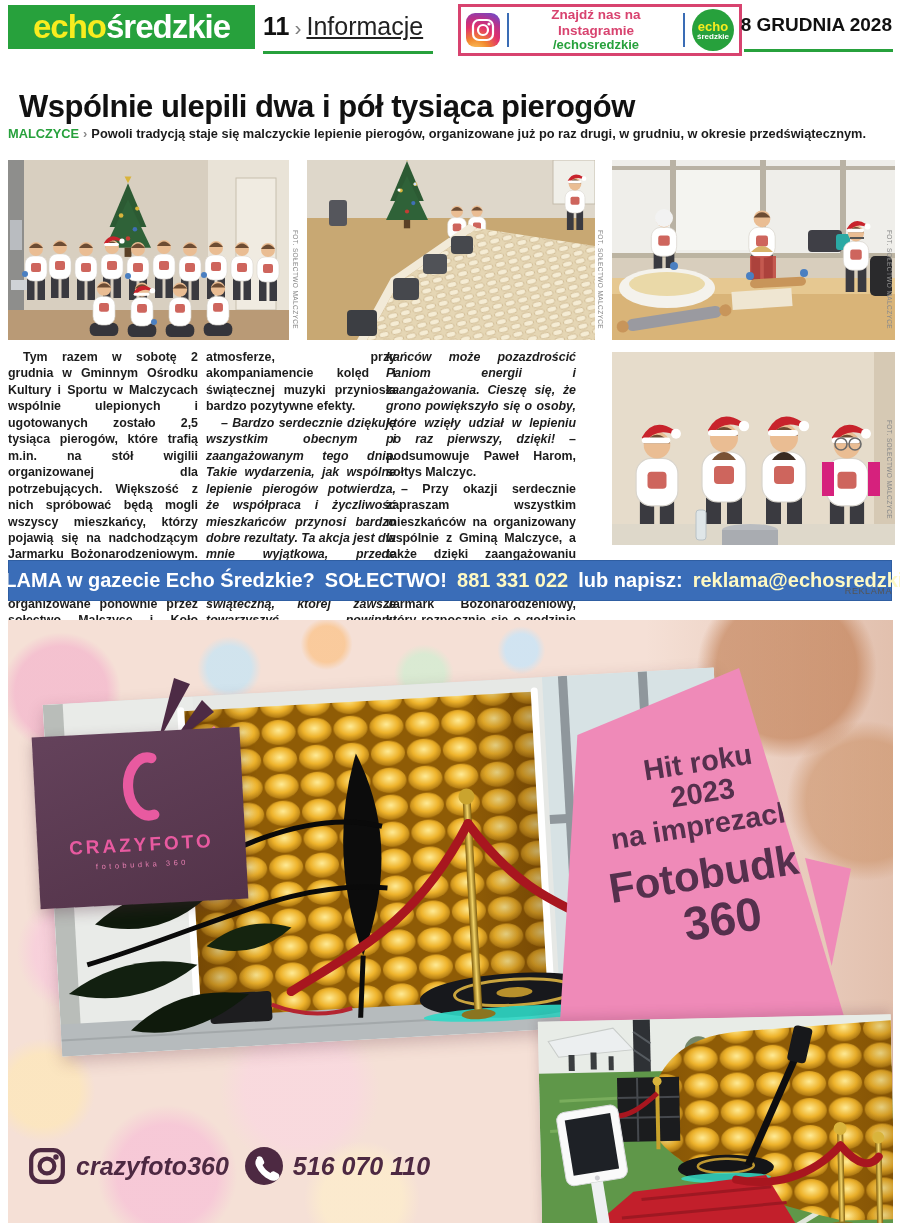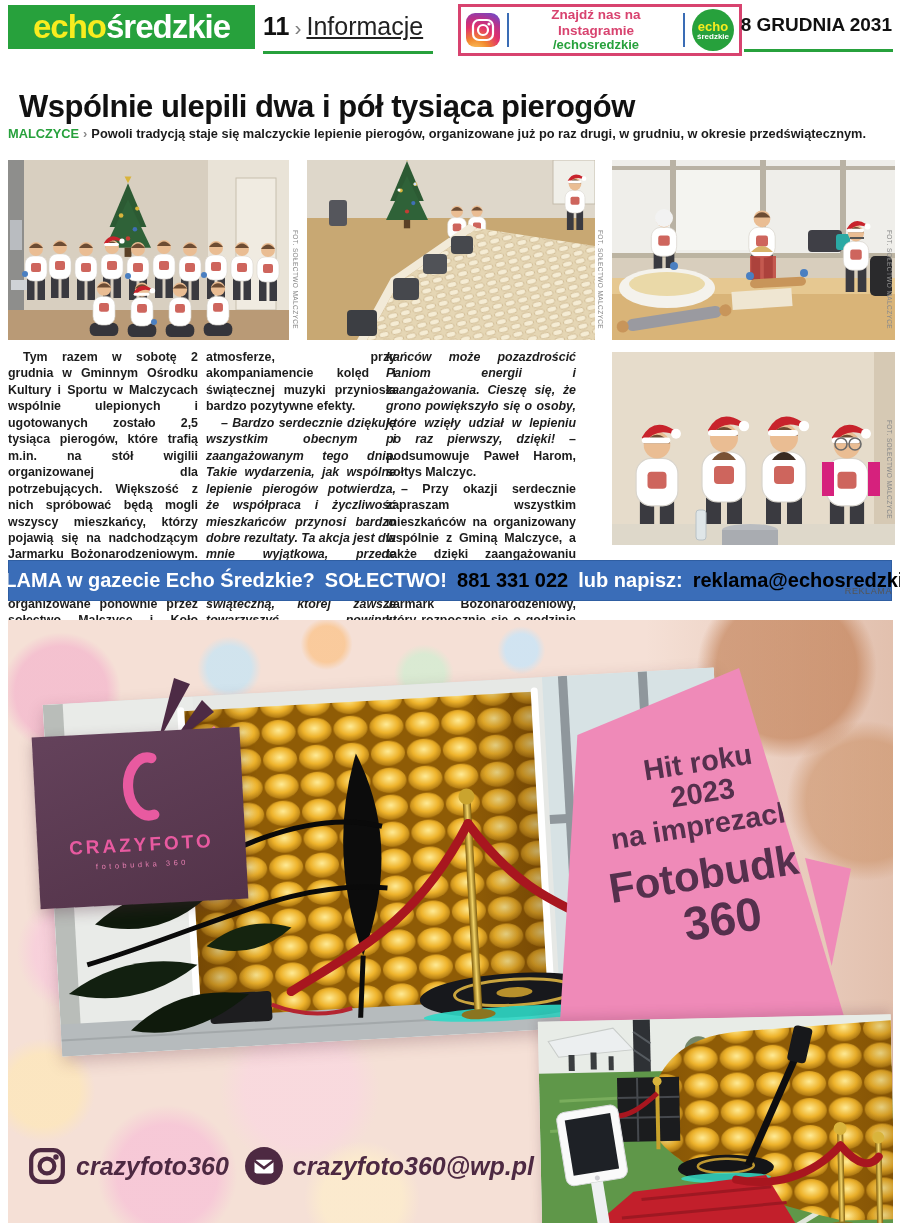--- a/index.html
+++ b/index.html
@@ -54,21 +54,21 @@
   .col p{margin:0;font-weight:bold;}
   .col p.ind{text-indent:15px;}
   .ital{font-style:italic;}
   .colA{left:8px;} .colB{left:206px;} .colC{left:386px;}
   .sig{text-align:right;font-weight:bold;margin-top:1px;}
 
   
   .banner{position:absolute;left:8px;top:560px;width:884px;height:41px;background:#3a6db8;
           border:1px solid #2f5ea2;box-sizing:border-box;display:flex;align-items:center;justify-content:center;
           font-weight:bold;font-size:20px;white-space:nowrap;}
-  .banner .w{color:#ffffff;} .banner .y{color:#000000;}
+  .banner .w{color:#ffffff;} .banner .y{color:#fef9c3;}
   .banner span{margin:0 5px;}
   .reklama-label{position:absolute;right:8px;top:586px;font-size:9px;color:#555;letter-spacing:0.6px;}
 
   
   .ad{position:absolute;left:8px;top:620px;width:885px;height:603px;overflow:hidden;
       background-color:#f5e0d6;
       background-image:
         radial-gradient(circle at 88% 8%, rgba(186,112,64,0.55) 0 70px, rgba(186,112,64,0) 90px),
         radial-gradient(circle at 97% 30%, rgba(196,130,80,0.45) 0 60px, rgba(196,130,80,0) 80px),
         radial-gradient(circle at 6% 12%, rgba(244,186,206,0.8) 0 46px, rgba(244,186,206,0) 60px),
@@ -192,21 +192,21 @@
     <div class="ig-text">
       <div class="t1">Znajdź nas na Instagramie</div>
       <div class="t2">/echosredzkie</div>
     </div>
     <div class="ig-div"></div>
     <div class="echo-circle">
       <span class="e1">echo</span>
       <span class="e2">średzkie</span>
     </div>
   </div>
-  <div class="date-box">8 GRUDNIA 2031</div>
+  <div class="date-box">8 GRUDNIA 2028</div>
   <div class="rule-green r2"></div>
 
   <h1 class="title">Wspólnie ulepili dwa i pół tysiąca pierogów</h1>
   <div class="lead">
     <span class="tag">MALCZYCE</span><span class="gsep">›</span><span>Powoli tradycją staje się malczyckie lepienie pierogów, organizowane już po raz drugi, w grudniu, w okresie przedświątecznym.</span>
   </div>
 
   <div class="photo ph1">
     <svg viewBox="0 0 281 180" width="281" height="180">
       <rect width="281" height="180" fill="#d8cfc0"></rect>
@@ -509,21 +509,20 @@
         <svg class="cicon" viewBox="0 0 36 36">
           <rect x="3" y="3" width="30" height="30" rx="9" fill="none" stroke="#4d2942" stroke-width="4"></rect>
           <circle cx="18" cy="18" r="7" fill="none" stroke="#4d2942" stroke-width="4"></circle>
           <circle cx="26.5" cy="9.5" r="2.6" fill="#4d2942"></circle>
         </svg>
         <span>crazyfoto360</span>
       </div>
       <div class="grp">
         <svg class="cicon" viewBox="0 0 36 36">
           <circle cx="18" cy="18" r="18" fill="#4d2942"></circle>
-          <rect x="9" y="12" width="18" height="13" rx="2" fill="#ffffff"></rect>
-          <path d="M9,13 L18,20 L27,13" stroke="#4d2942" stroke-width="2.4" fill="none"></path>
+          <path d="M11,10 c2,-2 4.5,-1.5 5.5,0.5 l1.5,3 c0.8,1.6 -0.2,2.6 -1.4,3.6 c1.6,3.2 4.4,6 7.6,7.6 c1,-1.2 2,-2.2 3.6,-1.4 l3,1.5 c2,1 2.5,3.5 0.5,5.5 c-1.8,1.8 -5,2.2 -7.6,1 c-6,-2.8 -10.5,-7.3 -13.2,-13.2 c-1.2,-2.6 -0.8,-5.8 1,-7.6 z" fill="#ffffff"></path>
         </svg>
-        <span>crazyfoto360@wp.pl</span>
+        <span>516 070 110</span>
       </div>
     </div>
 
   </div>
 </div>
 
 </body></html>

